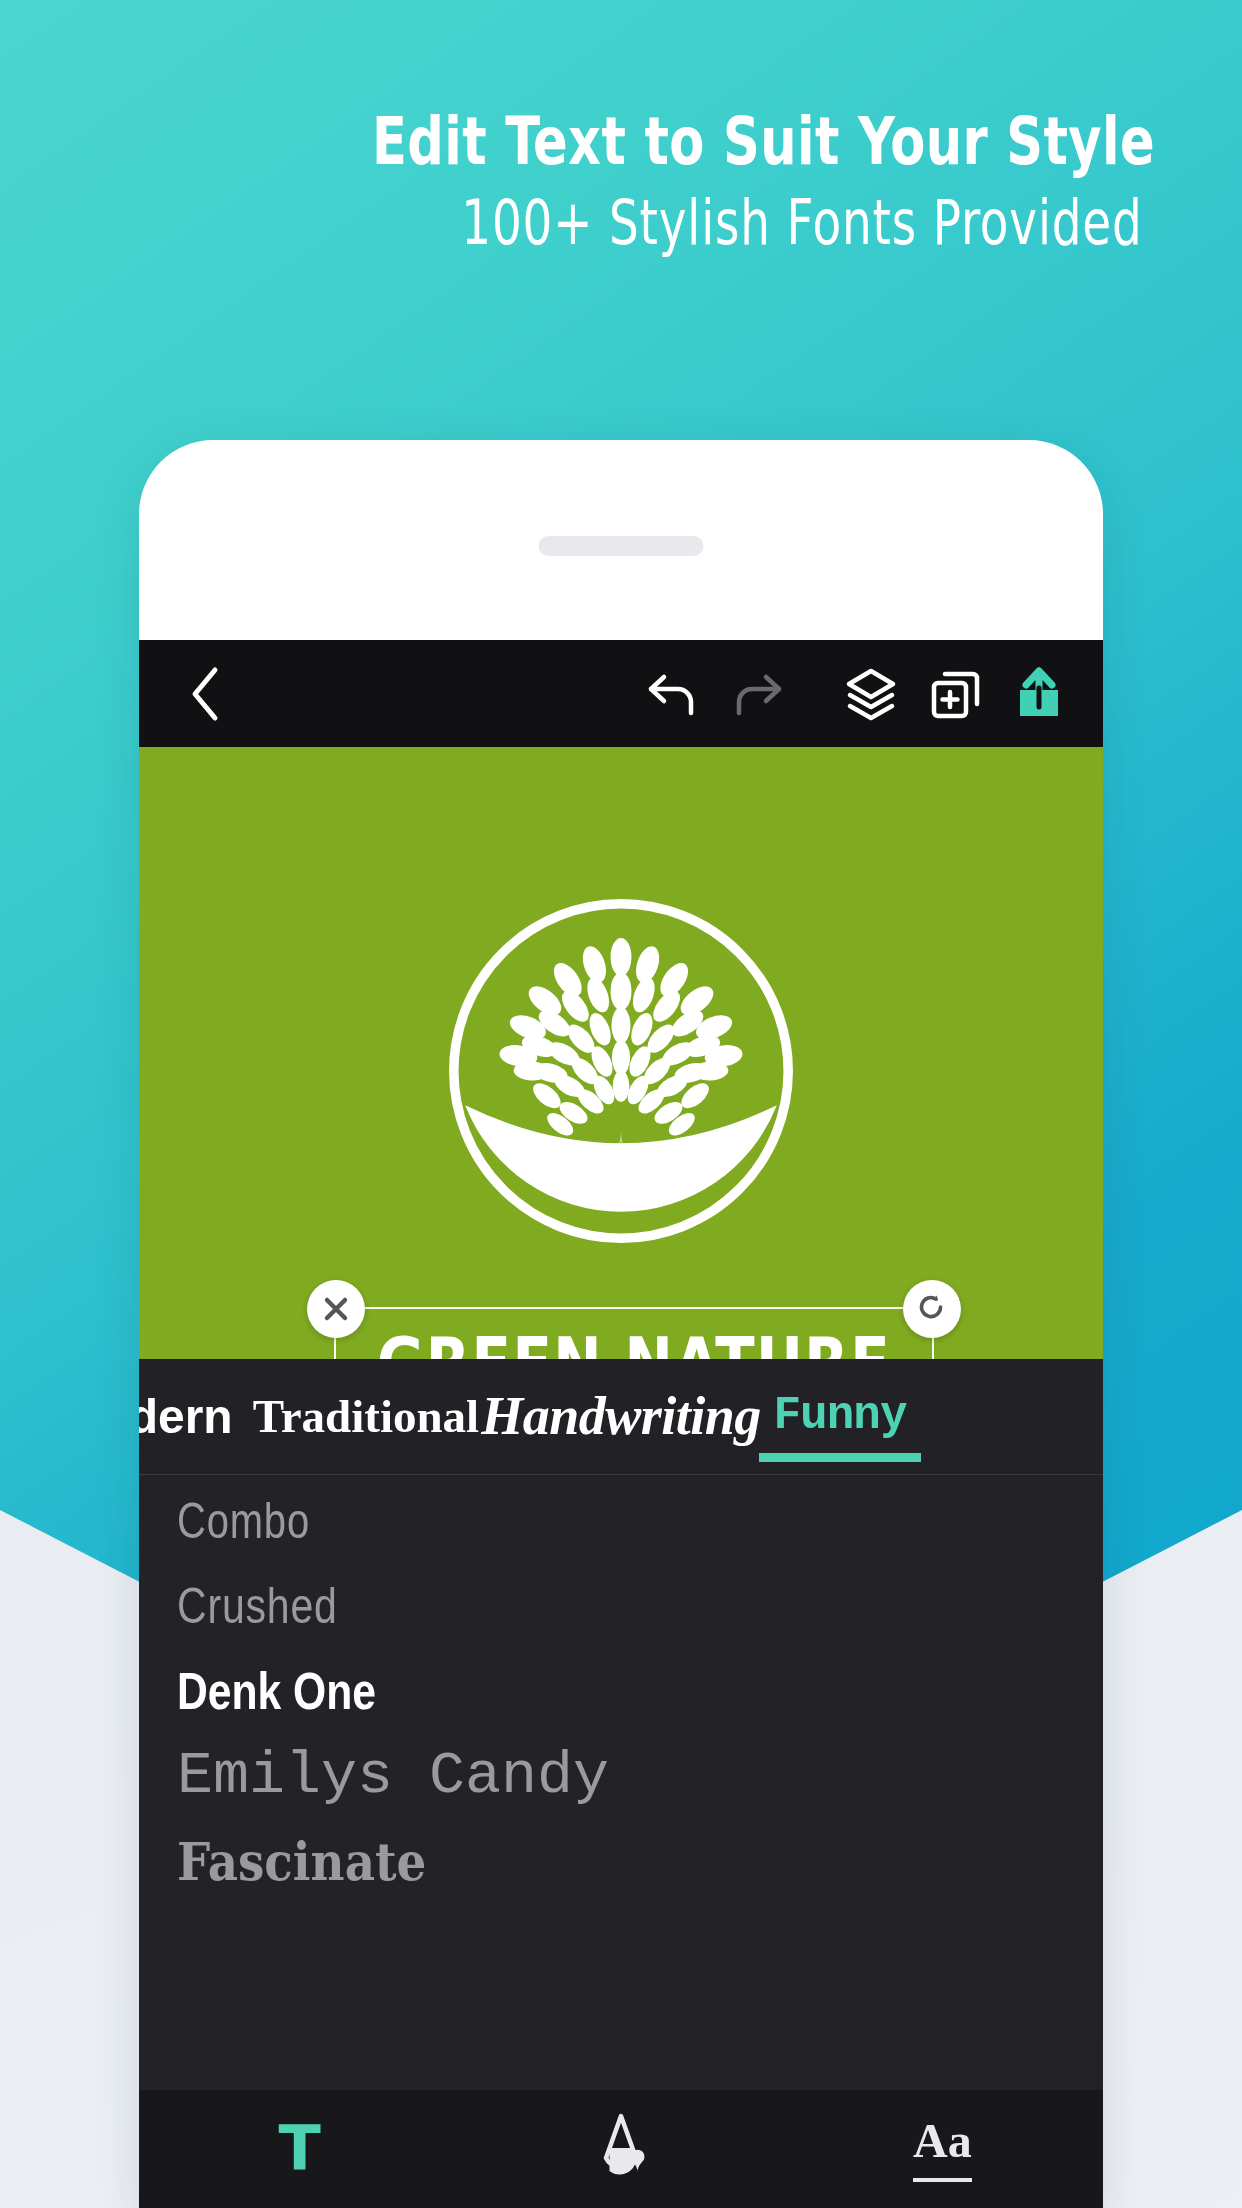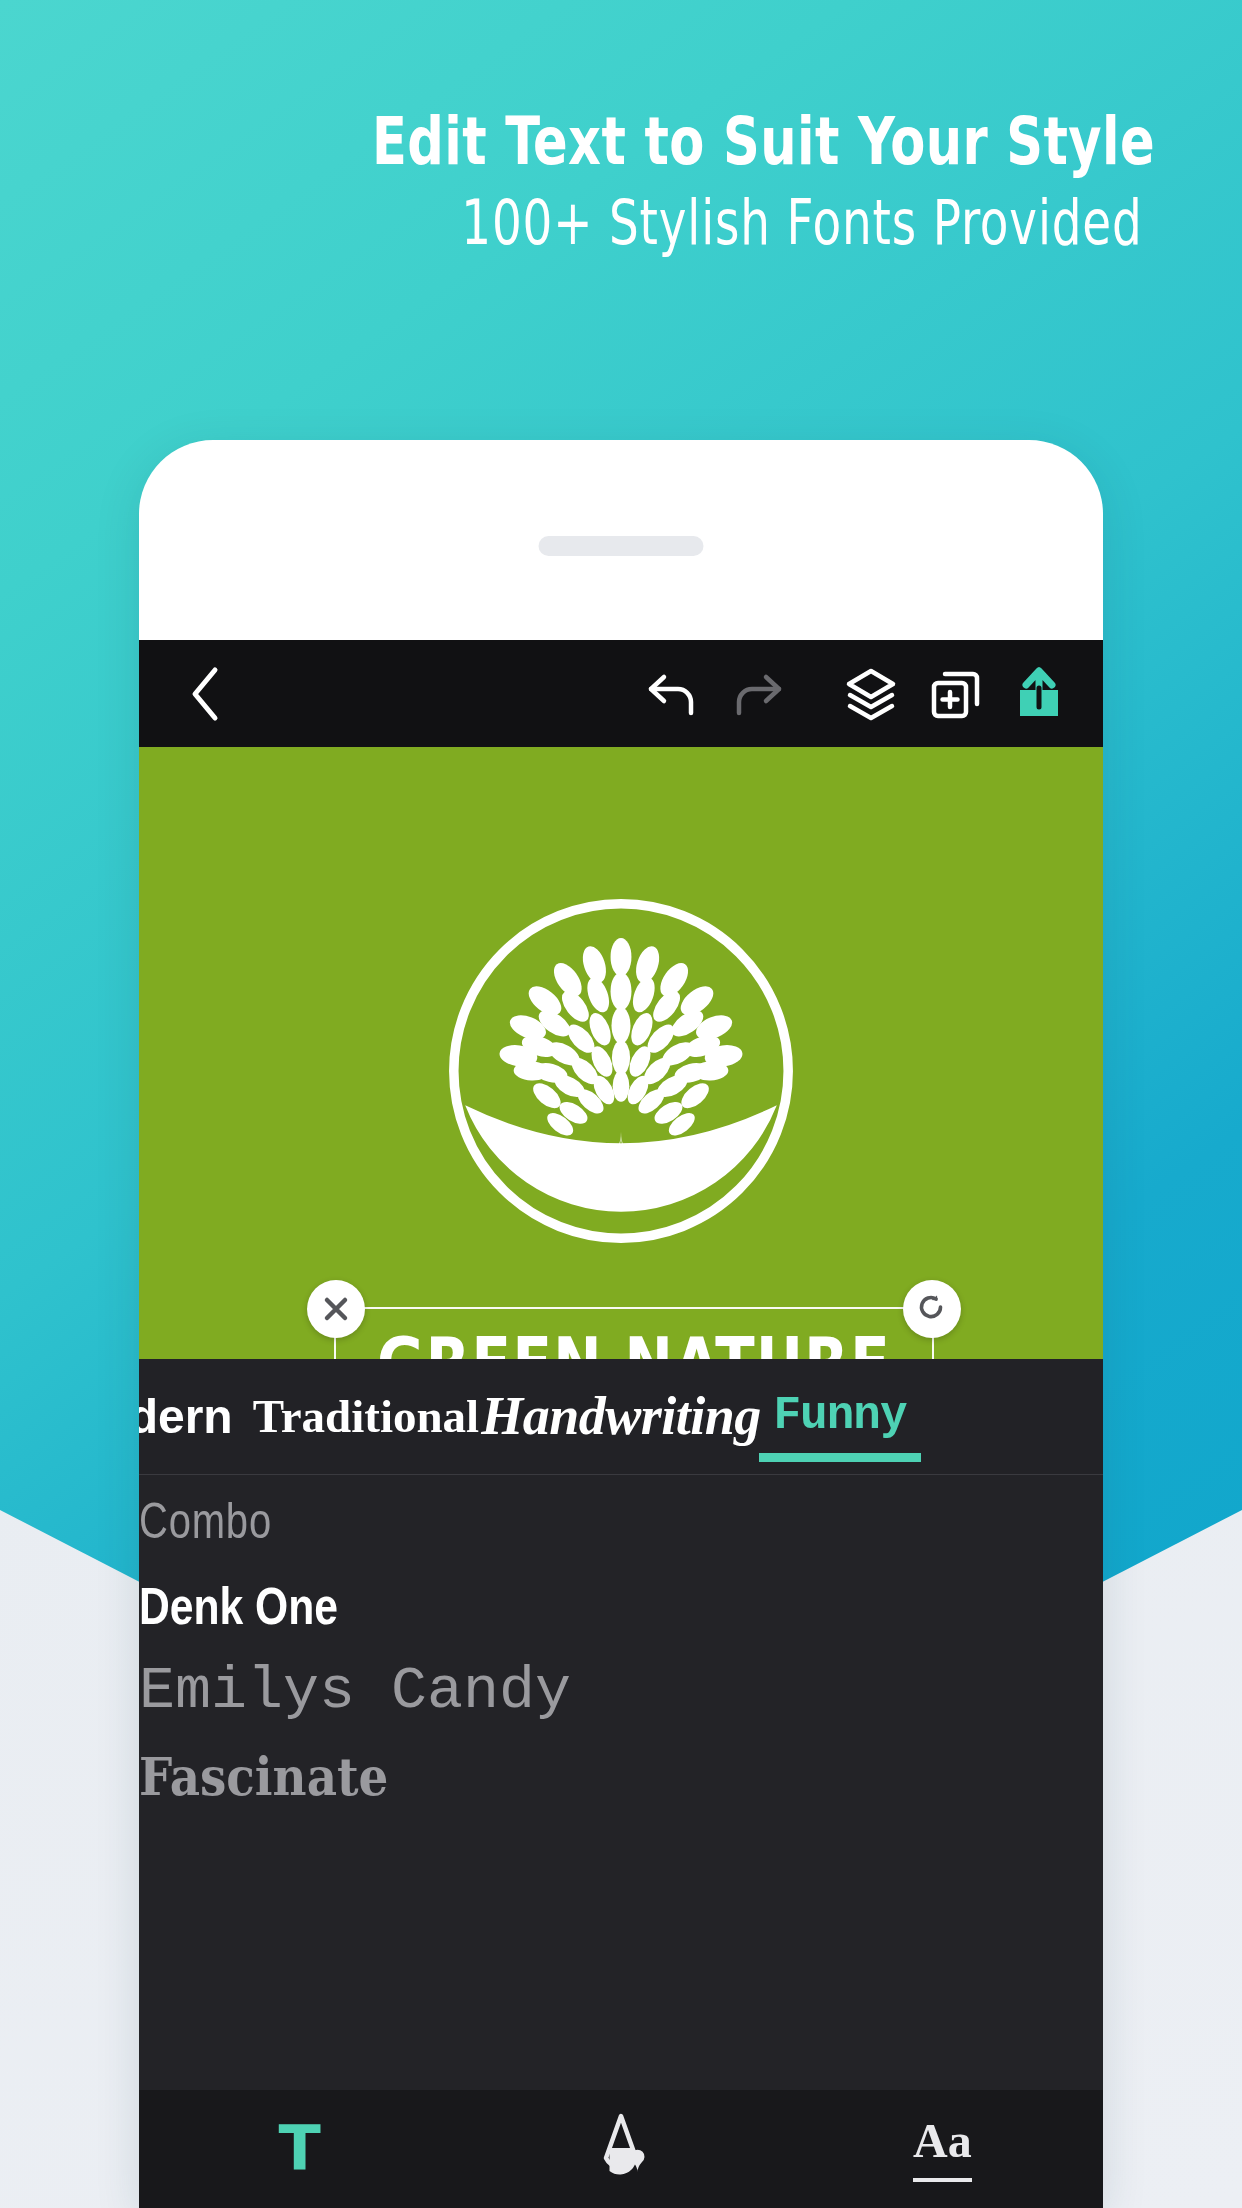--- a/index.html
+++ b/index.html
@@ -79,21 +79,21 @@
   .tab-hand { width:260px; font-size:54px; font-style:italic; font-weight:bold;
               font-family:"Liberation Serif",serif; letter-spacing:-.5px; }
   .tab-funny { width:178px; font-size:46px; font-weight:bold; color:#4ed2b4;
                font-family:Liberation Mono, monospace; letter-spacing:-1px; }
   .tab-funny .under { position:absolute; left:8px; right:8px; bottom:12px;
                       height:9px; background:#4ed2b4; }
 
   
   .font-list { flex:1; background:#232327; overflow:hidden; position:relative;
                border-top:1px solid #3a3a3f; padding-top:4px; }
-  .font-item { height:85px; display:flex; align-items:center; 
+  .font-item { height:85px; display:flex; align-items:center; padding-left:38px;
                color:#9a9a9e; }
   .fi-combo    { font-size:50px; font-family:"Liberation Sans Narrow","Liberation Sans",sans-serif;
                  transform:scaleX(.8); transform-origin:left center; letter-spacing:1px; }
   .fi-crushed  { font-size:50px; font-family:"Liberation Sans Narrow","Liberation Sans",sans-serif;
                  transform:scaleX(.82); transform-origin:left center; letter-spacing:1px; }
   .fi-denk     { font-size:52px; font-weight:bold; color:#ffffff;
                  font-family:"Liberation Sans Narrow","Liberation Sans",sans-serif;
                  transform:scaleX(.82); transform-origin:left center; }
   .fi-emilys   { font-size:60px; font-family:Liberation Mono, monospace; }
   .fi-fascinate{ font-size:52px; font-weight:bold; font-family:"DejaVu Serif",serif;
@@ -266,20 +266,23 @@
         <span>Funny</span>
         <span class="under"></span>
       </div>
     </div>
 
     <div class="font-list">
       <div class="font-item">
         <span class="fi-combo">Combo</span>
       </div>
       <div class="font-item">
+        <span class="fi-crushed">Crushed</span>
+      </div>
+      <div class="font-item">
         <span class="fi-denk">Denk One</span>
       </div>
       <div class="font-item">
         <span class="fi-emilys">Emilys Candy</span>
       </div>
       <div class="font-item">
         <span class="fi-fascinate">Fascinate</span>
       </div>
     </div>
 

